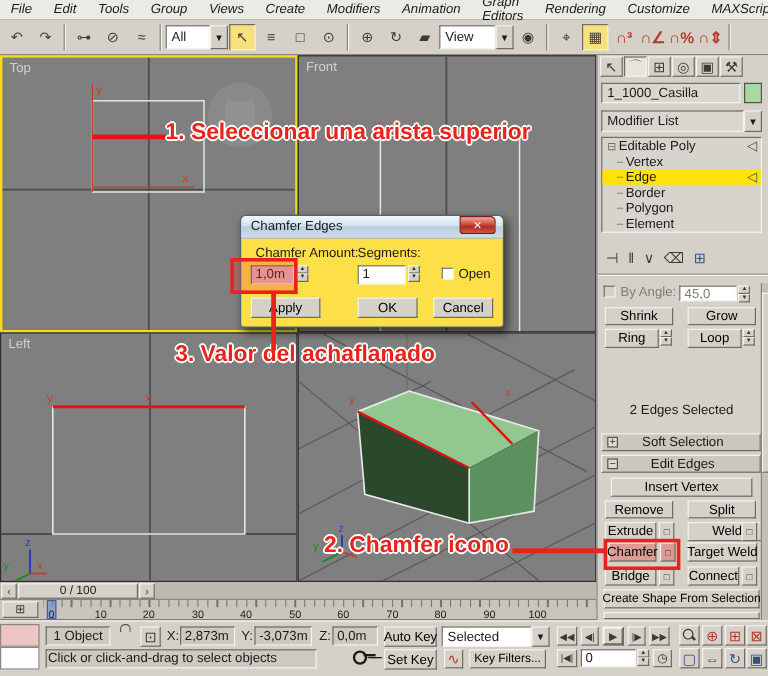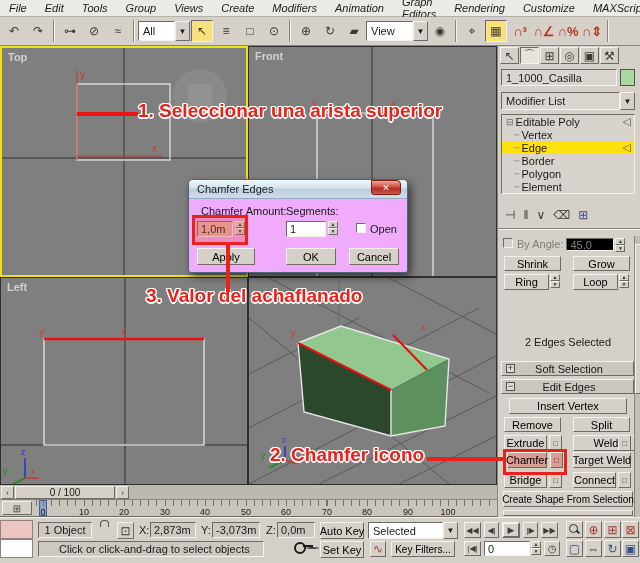--- a/index.html
+++ b/index.html
@@ -23,41 +23,41 @@
   .tbtn.flat { border-color:transparent; background:transparent; }
   .pressed { background:#f6e17c !important; border-color:#6f6b64 #f3f2ed #f3f2ed #6f6b64 !important; }
   .magnet { color:#b5382a; font-weight:bold; font-size:13px; }
   .combo { display:flex; height:20px; }
   .combo .cfield { background:#fff; border:1px solid; border-color:#6f6b64 #f3f2ed #f3f2ed #6f6b64;
                    padding:0 4px; display:flex; align-items:center; flex:1; }
   .combo .cbtn { width:15px; background:#d5d1c8; border:1px solid; border-color:#f3f2ed #6f6b64 #6f6b64 #f3f2ed;
                  display:flex; align-items:center; justify-content:center; font-size:8px; }
   
   .vp { background:#7f7f7f; border:1px solid #2e2e2e; }
-  .vp-label { position:absolute; left:6px; top:3px; color:#d2d2d2; font-size:11px;font-weight:bold; }
+  .vp-label { position:absolute; left:6px; top:3px; color:#d2d2d2; font-size:11px; }
   
   #panel { left:497px; top:46px; width:143px; height:471px; background:#d5d1c8; border-left:1px solid #8a867e; }
   .tab { width:19px; height:17px; margin-right:1px; }
   .roll { background:#cbc7be; border:1px solid; border-color:#f3f2ed #6f6b64 #6f6b64 #f3f2ed;
           display:flex; align-items:center; font-size:11px; }
   .rbox { width:9px; height:9px; border:1px solid #55524c; background:#dedbd4; font-size:9px; line-height:7px;
           text-align:center; margin:0 4px; color:#333; }
   .stackrow { height:13px; display:flex; align-items:center; padding-left:4px; font-size:11px; }
   .tree-dash { color:#6f6b64; margin-right:2px; font-size:9px; }
   .radio { width:9px; height:9px; border-radius:50%; background:#fff; border:1px solid #55524c; position:relative; margin-right:3px; }
   .radio.on::after { content:""; position:absolute; left:2px; top:2px; width:3px; height:3px; border-radius:50%; background:#111; }
   .chk { width:10px; height:10px; background:#fff; border:1px solid; border-color:#6f6b64 #f3f2ed #f3f2ed #6f6b64; margin-right:4px; }
   .spin { display:flex; flex-direction:column; }
   .spin span { flex:1; font-size:5px; line-height:5px; background:#d5d1c8; border:1px solid;
                border-color:#f3f2ed #6f6b64 #6f6b64 #f3f2ed; width:10px; text-align:center; color:#333; }
   .grp { border:1px solid #928e86; border-radius:3px; }
   .grp-legend { position:absolute; top:-7px; left:6px; background:#d5d1c8; padding:0 3px; font-size:11px; }
   .dim { color:#807c74; }
   
-  #dlg { left:188px; top:179px; width:220px; height:94px; background:#f0abfc; border:1px solid #49667e;
+  #dlg { left:200px; top:179px; width:220px; height:94px; background:#fde047; border:1px solid #49667e;
          border-radius:5px 5px 3px 3px; box-shadow:3px 4px 8px rgba(0,0,0,.55); z-index:40; }
   #dlg-title { height:19px; border-radius:4px 4px 0 0; border-bottom:1px solid #93aabb;
                background:linear-gradient(#f0f7fb, #d3e2ee 45%, #b9cedd 50%, #cddded);
                display:flex; align-items:center; padding-left:8px; color:#1c1c1c; }
   #dlg-x { position:absolute; right:6px; top:0px; width:30px; height:15px; color:#fff; font-size:9px;
            background:linear-gradient(#f0a89d, #d4594b 40%, #b12c20 60%, #d0584a);
            border:1px solid #7d1b12; border-radius:0 4px 3px 3px; display:flex; align-items:center; justify-content:center; }
   .fld { background:#fff; border:1px solid; border-color:#6f6b64 #f3f2ed #f3f2ed #6f6b64;
          display:flex; align-items:center; padding:0 3px; font-size:11px; }
   
@@ -303,21 +303,21 @@
       <span class="ic">‖</span>
       <span class="ic">∨</span>
       <span class="ic">⌫</span>
       <span class="ic" style="color:#31527e">⊞</span>
     </div>
     <div class="abs" style="left:0;top:182px;width:143px;height:2px;border-top:1px solid #8a867e;border-bottom:1px solid #f3f2ed"></div>
 
     <div class="abs dim" style="left:5px;top:192px;display:flex;align-items:flex-start">
       <span class="chk" style="background:#d5d1c8"></span>
       <span>By Angle:</span>
-      <span class="sunk dim" style="width:48px;height:13px;margin-left:3px;padding-left:3px;background:#000000">45,0</span>
+      <span class="sunk dim" style="width:48px;height:13px;margin-left:3px;padding-left:3px;background:#ffffff">45,0</span>
       <span class="spin" style="margin-left:1px">
           <span>▲</span>
           <span>▼</span>
         </span>
     </div>
     <button class="btn abs" style="left:6px;top:210px;width:57px;height:15px">Shrink</button>
     <button class="btn abs" style="left:75px;top:210px;width:57px;height:15px">Grow</button>
     <button class="btn abs" style="left:6px;top:228px;width:45px;height:16px">Ring</button>
     <span class="spin abs" style="left:52px;top:228px">
         <span>▲</span>
@@ -399,21 +399,21 @@
     <div class="abs" style="left:0;top:21px;width:33px;height:19px;background:#fdfdfd;border:1px solid #8a867e"></div>
     <div class="abs sunk" style="left:38px;top:4px;width:54px;height:16px;justify-content:center">1 Object</div>
     <span class="abs lock" style="left:98px;top:7px"></span>
     <span class="btn abs ic" style="left:117px;top:4px;width:17px;height:17px">⊡</span>
     <span class="abs slabel" style="left:139px;top:6px">X:</span>
     <span class="sunk abs" style="left:150px;top:4px;width:46px;height:16px;padding-left:3px">2,873m</span>
     <span class="abs slabel" style="left:201px;top:6px">Y:</span>
     <span class="sunk abs" style="left:212px;top:4px;width:48px;height:16px;padding-left:3px">-3,073m</span>
     <span class="abs slabel" style="left:266px;top:6px">Z:</span>
     <span class="sunk abs" style="left:277px;top:4px;width:38px;height:16px;padding-left:3px">0,0m</span>
-    <div class="abs sunk" style="left:38px;top:23px;width:226px;height:16px;padding-left:20px">Click or click-and-drag to select objects</div>
+    <div class="abs sunk" style="left:38px;top:23px;width:226px;height:16px;padding-left:1px">Click or click-and-drag to select objects</div>
     <span class="abs keyic" style="left:294px;top:22px"></span>
     <button class="btn abs" style="left:320px;top:4px;width:44px;height:17px">Auto Key</button>
     <button class="btn abs" style="left:320px;top:23px;width:44px;height:17px">Set Key</button>
     <div class="abs combo" style="left:368px;top:4px;width:90px;height:17px">
       <span class="cfield">Selected</span>
       <span class="cbtn">▼</span>
     </div>
     <span class="btn abs ic" style="left:370px;top:23px;width:16px;height:16px;color:#b5382a">∿</span>
     <button class="btn abs" style="left:391px;top:23px;width:64px;height:16px;font-size:10px">Key Filters...</button>
     

